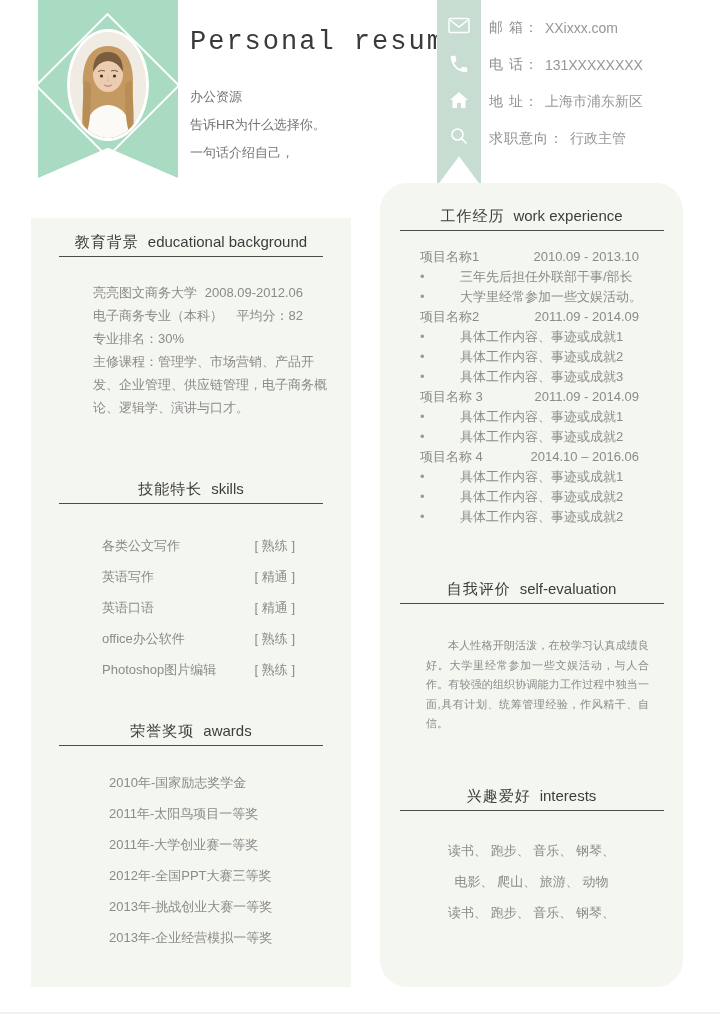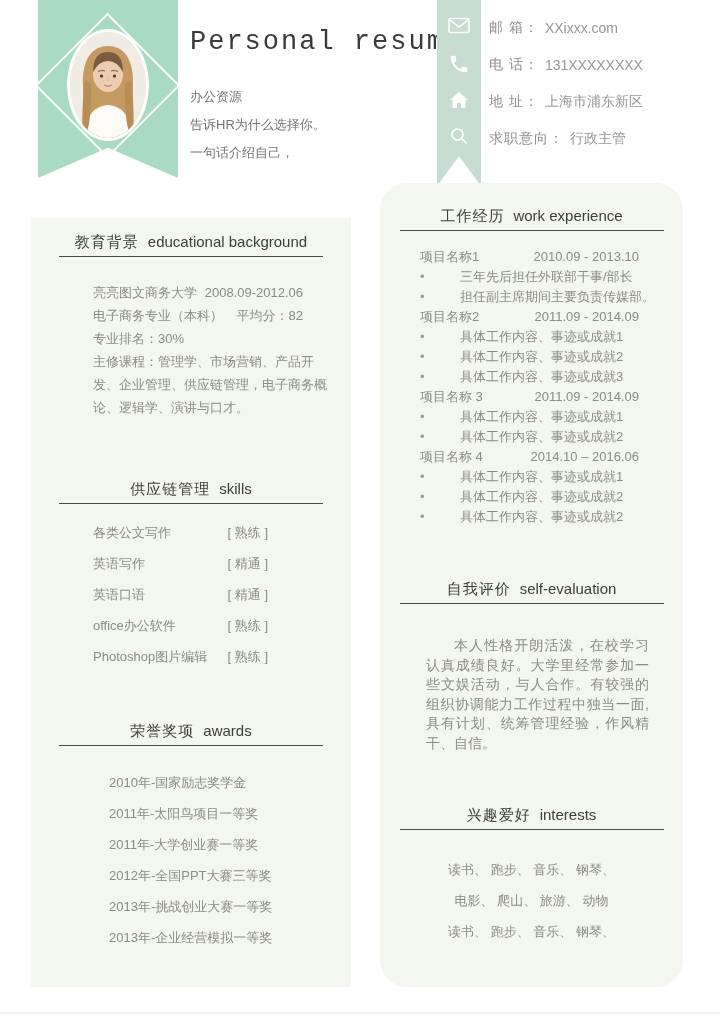--- a/index.html
+++ b/index.html
@@ -43,33 +43,33 @@
   .rule{border-bottom:1px solid #4c4c4c;width:264px;margin:4px auto 0;height:0;}
 
   .mt-edu{margin-top:14px;} .mt-skills{margin-top:60px;} .mt-awards{margin-top:42px;}
   .mt-work{margin-top:23px;} .mt-eval{margin-top:52px;} .mt-int{margin-top:52px;}
 
   .edu-content{margin-top:24px;font-size:13px;color:#8b8b8b;line-height:23px;}
   .edu-row{display:flex;justify-content:space-between;padding:0 48px 0 62px;}
   .edu-para{padding:0 16px 0 62px;}
 
   .skills-list{margin-top:20px;}
-  .skill-row{display:flex;justify-content:space-between;align-items:flex-start;
-        height:31px;padding:0 83px 0 62px;font-size:13px;color:#8b8b8b;}
+  .skill-row{display:flex;justify-content:space-between;align-items:flex-end;
+        height:31px;padding:0 56px 0 62px;font-size:13px;color:#8b8b8b;margin-left:9px;}
 
   .awards-list{margin-top:21px;padding-left:78px;font-size:13px;color:#8b8b8b;}
   .award-row{height:31px;line-height:31px;}
 
   .work-list{margin-top:16px;font-size:13px;color:#8b8b8b;}
   .proj-head{display:flex;justify-content:space-between;padding:0 44px 0 40px;line-height:20px;}
   .proj-bullet{display:flex;padding-left:40px;line-height:20px;}
   .proj-bullet .dot{flex:0 0 10px;color:#9a9a9a;}
   .proj-bullet .btxt{margin-left:30px;}
 
-  .eval-para{margin-top:32px;padding:0 34px 0 46px;font-size:14px;line-height:19.5px;
+  .eval-para{margin-top:32px;padding:0 34px 0 46px;font-size:11px;line-height:19.5px;
         color:#8b8b8b;text-align:justify;text-indent:2em;}
 
   .interests-list{margin-top:24px;text-align:center;font-size:13px;color:#8b8b8b;}
   .interest-row{height:31px;line-height:31px;}
 
   .page-bottom-line{position:absolute;left:0;top:1012px;width:720px;height:2px;background:#f1f1ea;}
 </style>
 </head>
 <body>
 
@@ -156,21 +156,21 @@
         <span>电子商务专业（本科）</span>
         <span>平均分：82</span>
       </div>
       <div class="edu-row">
         <span>专业排名：30%</span>
       </div>
       <div class="edu-para">主修课程：管理学、市场营销、产品开发、企业管理、供应链管理，电子商务概论、逻辑学、演讲与口才。</div>
     </div>
 
     <div class="sec-heading mt-skills">
-      <span class="zh">供应链管理</span>
+      <span class="zh">技能特长</span>
       <span class="en">skills</span>
     </div>
     <div class="rule"></div>
 
     <div class="skills-list">
       <div class="skill-row">
         <span>各类公文写作</span>
         <span>[ 熟练 ]</span>
       </div>
       <div class="skill-row">
@@ -220,21 +220,21 @@
       <div class="proj-head">
         <span>项目名称1</span>
         <span>2010.09 - 2013.10</span>
       </div>
       <div class="proj-bullet">
         <span class="dot">•</span>
         <span class="btxt">三年先后担任外联部干事/部长</span>
       </div>
       <div class="proj-bullet">
         <span class="dot">•</span>
-        <span class="btxt">担任副主席期间主要负责传媒部。</span>
+        <span class="btxt">大学里经常参加一些文娱活动。</span>
       </div>
 
       <div class="proj-head">
         <span>项目名称2</span>
         <span>2011.09 - 2014.09</span>
       </div>
       <div class="proj-bullet">
         <span class="dot">•</span>
         <span class="btxt">具体工作内容、事迹或成就1</span>
       </div>

